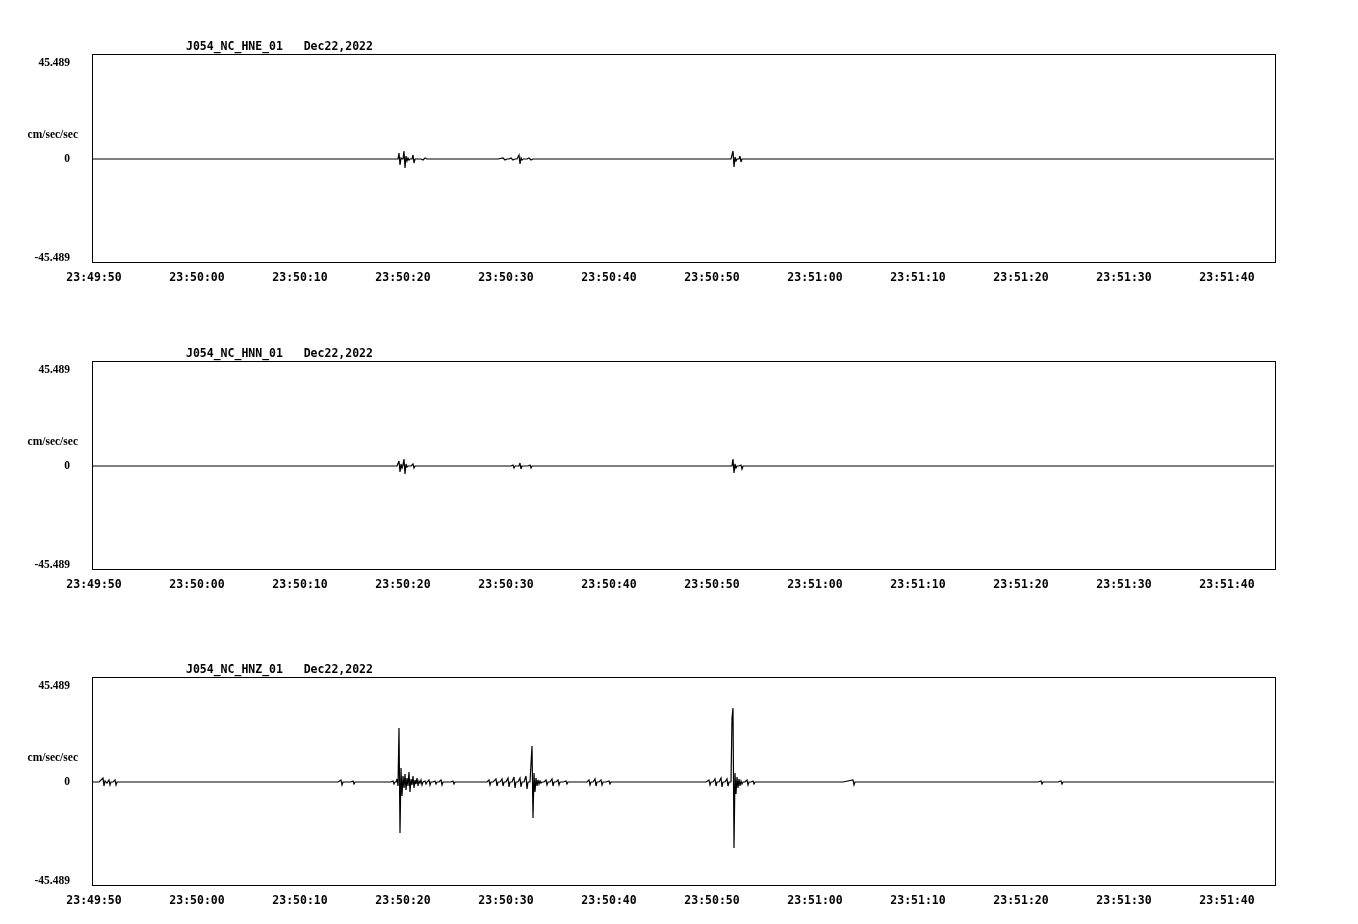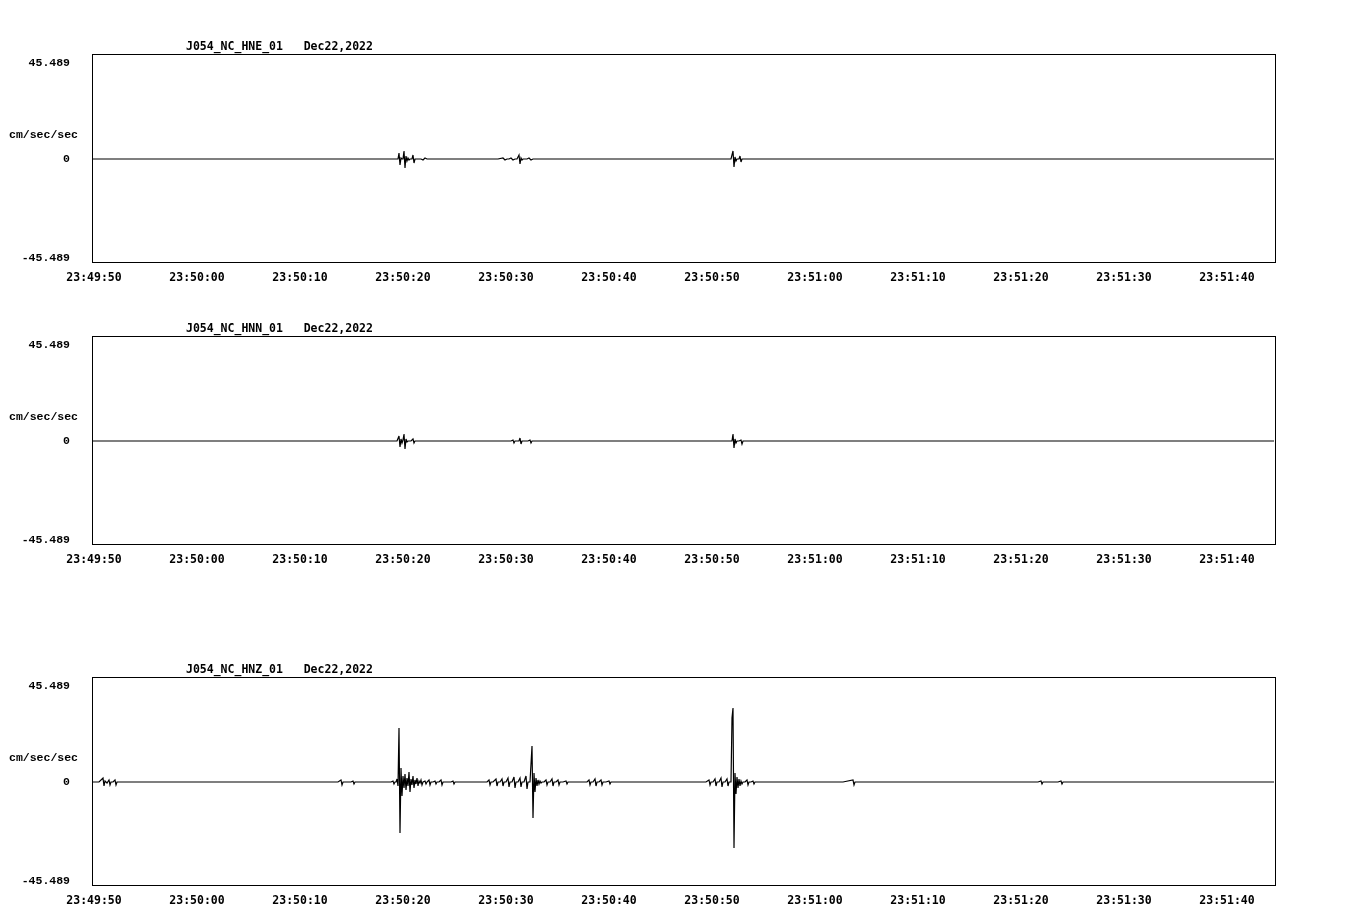--- a/index.html
+++ b/index.html
@@ -34,21 +34,21 @@
   }
   .axes {
     position: absolute;
     border: 1.5px solid #000000;
     box-sizing: border-box;
     background: #ffffff;
     overflow: hidden;
   }
   .ylabel-top, .ylabel-bottom, .ylabel-zero, .yunits {
     position: absolute;
-    font-family: Liberation Mono, monospace;
+    font-family: Liberation Serif, serif;
     font-size: 11.5px;
     font-weight: bold;
     text-align: right;
     white-space: pre;
   }
   .xtick-label {
     position: absolute;
     font-family: "DejaVu Sans Mono", monospace;
     font-size: 11.5px;
     font-weight: bold;
@@ -88,21 +88,21 @@
     <div class="xtick-label" style="left:447px;top:262px;width:118px;">23:50:30</div>
     <div class="xtick-label" style="left:550px;top:262px;width:118px;">23:50:40</div>
     <div class="xtick-label" style="left:653px;top:262px;width:118px;">23:50:50</div>
     <div class="xtick-label" style="left:756px;top:262px;width:118px;">23:51:00</div>
     <div class="xtick-label" style="left:859px;top:262px;width:118px;">23:51:10</div>
     <div class="xtick-label" style="left:962px;top:262px;width:118px;">23:51:20</div>
     <div class="xtick-label" style="left:1065px;top:262px;width:118px;">23:51:30</div>
     <div class="xtick-label" style="left:1168px;top:262px;width:118px;">23:51:40</div>
   </div>
 
-  <div class="panel" style="top:290px;height:290px;">
+  <div class="panel" style="top:315px;height:290px;">
     <div class="plot-title" style="left:186px;top:31px;">J054_NC_HNN_01   Dec22,2022</div>
 
     <div class="ylabel-top" style="left:0px;top:48px;width:70px;">45.489</div>
     <div class="yunits" style="left:0px;top:120px;width:78px;">cm/sec/sec</div>
     <div class="ylabel-zero" style="left:0px;top:144px;width:70px;">0</div>
     <div class="ylabel-bottom" style="left:0px;top:243px;width:70px;">-45.489</div>
 
     <div class="axes" style="left:92px;top:46px;width:1184px;height:209px;">
       <svg class="trace" width="1181" height="206" viewBox="0 0 1181 206">
         <polyline fill="none" stroke="#000000" stroke-width="1.2" points="0,104 40,104 80,104 120,104 160,104 200,104 240,104 270,104 290,104 300,104 304,104 306,99 307,110 308,102 309,106 310,103 311,97 312,112 313,102 314,105 315,104 316,104 318,104 320,102 321,106 322,104 325,104 330,104 340,104 350,104 360,104 370,104 380,104 390,104 400,104 410,104 415,104 418,104 420,103 421,106 422,104 424,104 426,104 427,101 428,107 429,104 431,104 433,104 435,104 437,103 438,106 439,104 442,104 446,104 450,104 460,104 470,104 480,104 500,104 520,104 540,104 560,104 580,104 600,104 620,104 630,104 636,104 639,104 640,97 641,111 642,102 643,106 644,104 646,104 648,103 649,107 650,104 652,104 655,104 660,104 670,104 690,104 710,104 730,104 750,104 780,104 810,104 840,104 870,104 900,104 930,104 960,104 990,104 1020,104 1050,104 1080,104 1110,104 1140,104 1170,104 1181,104"></polyline>

